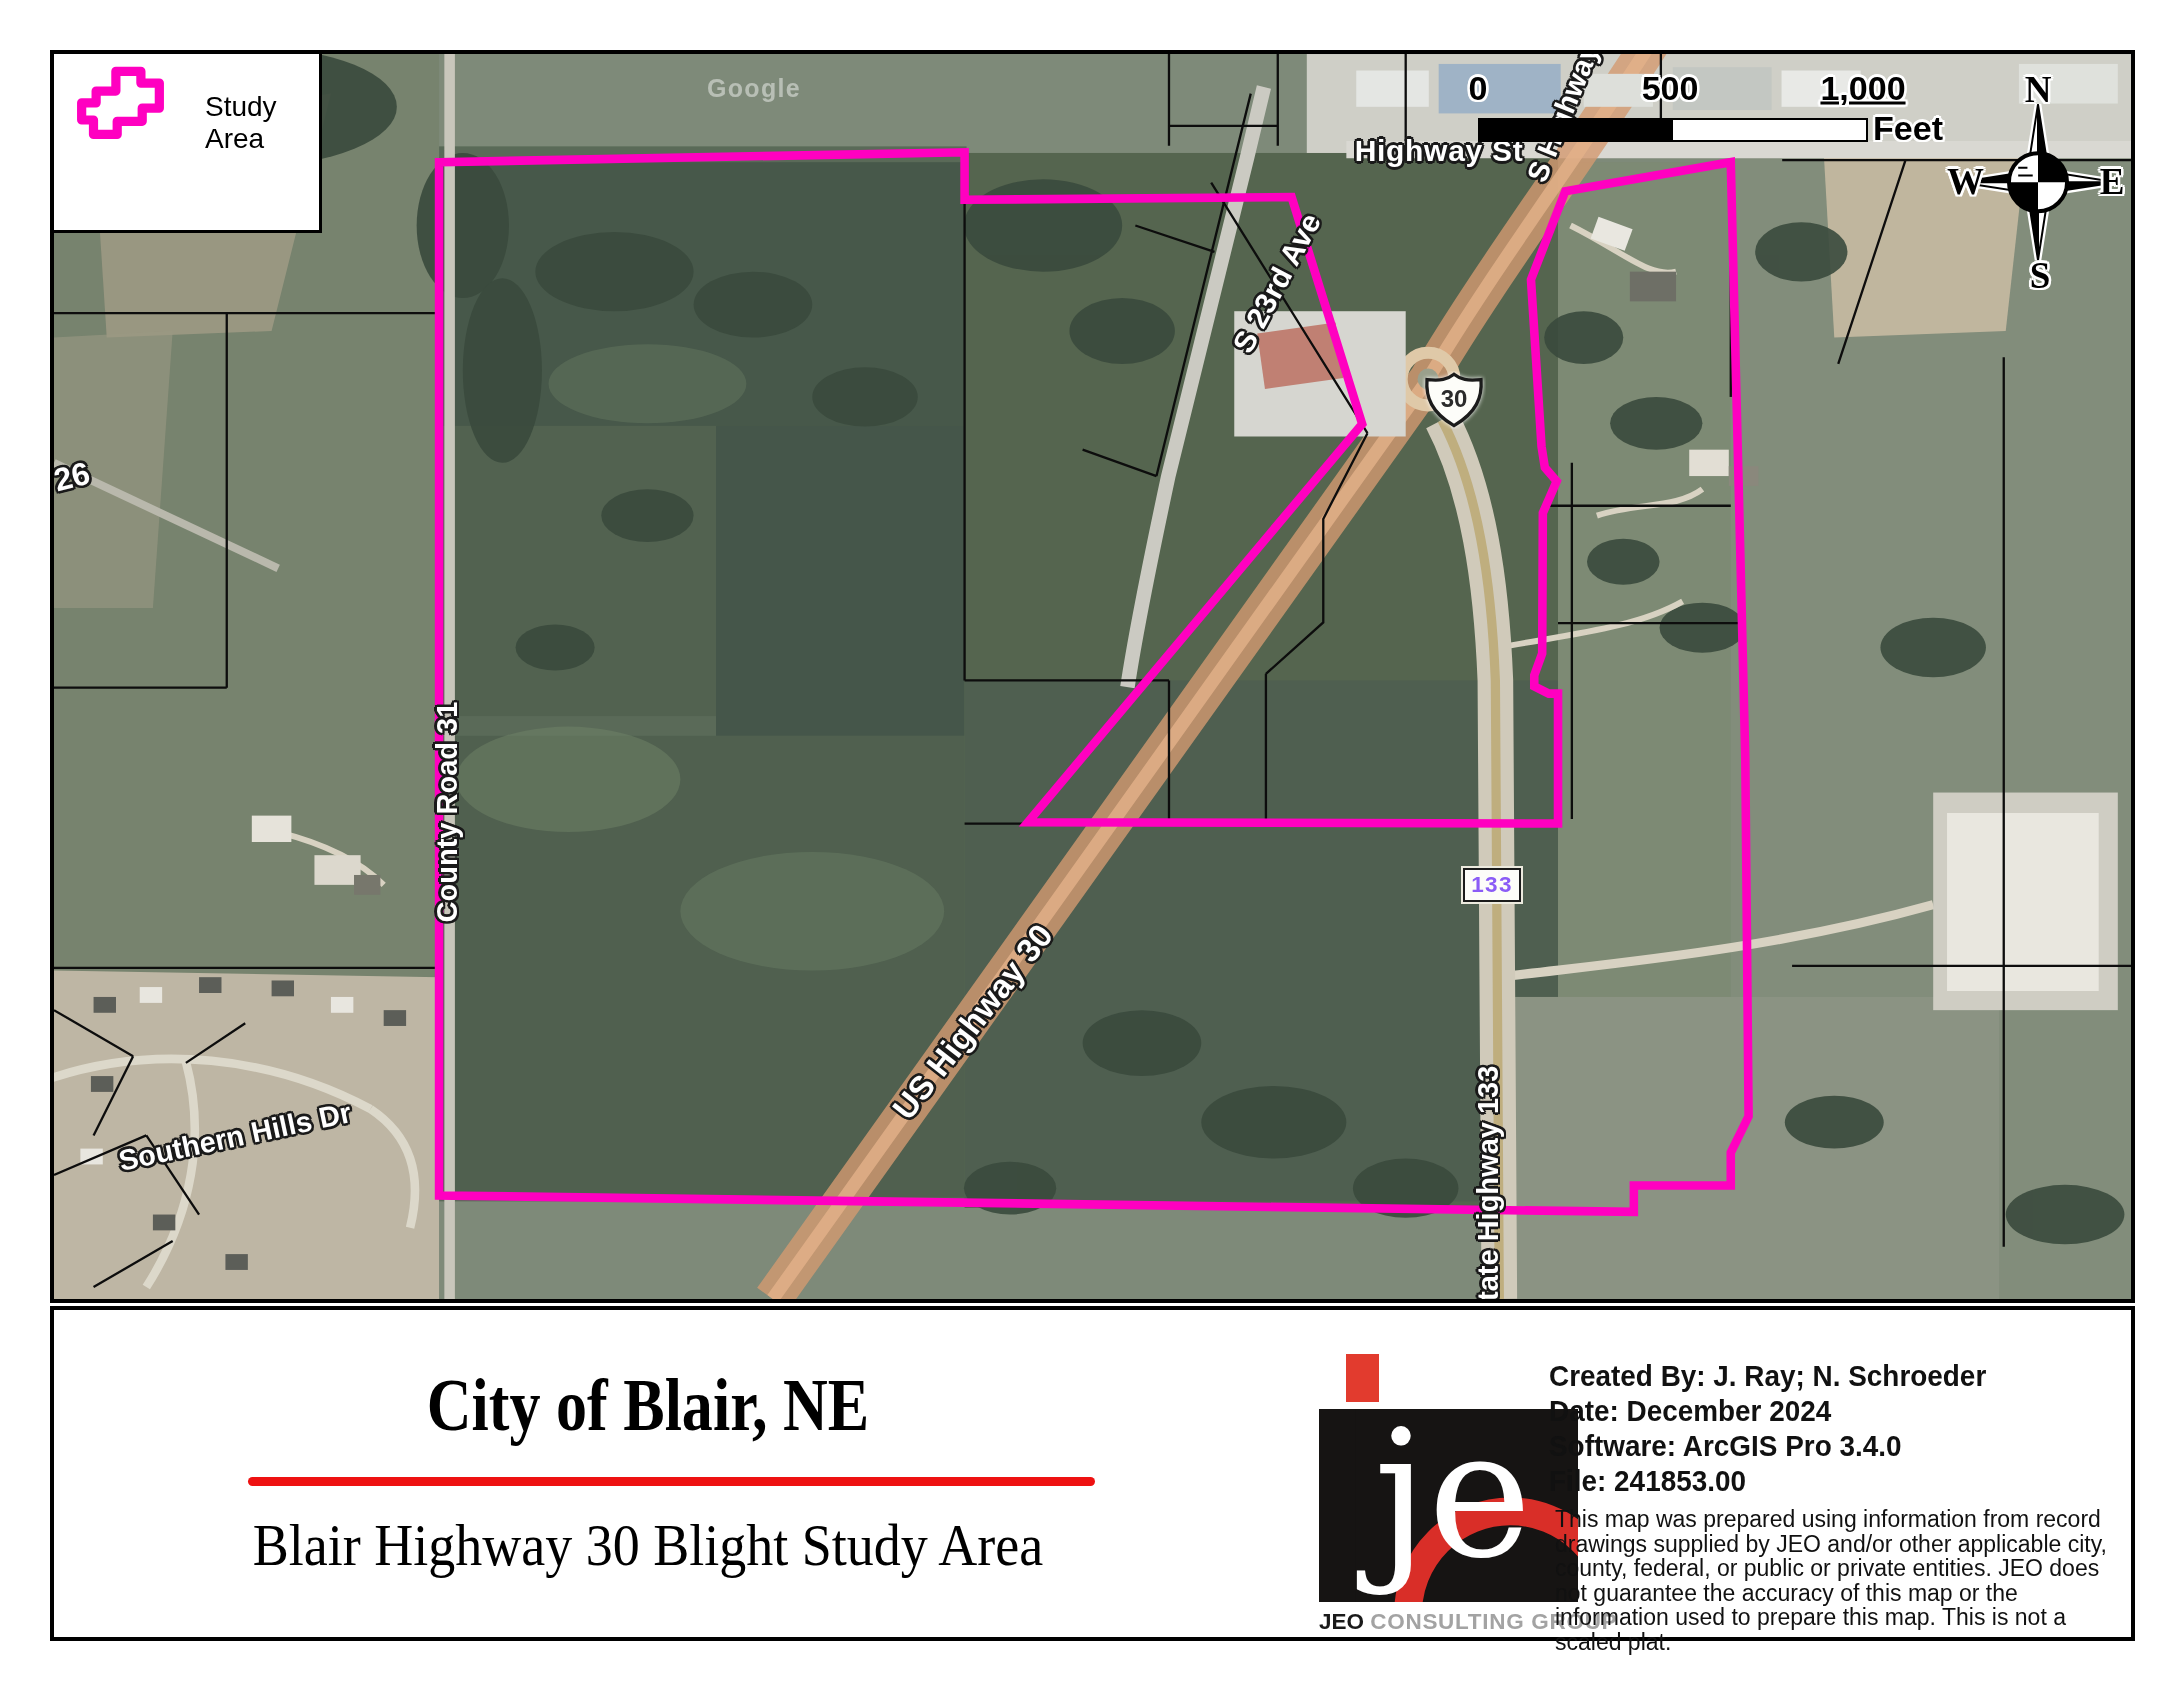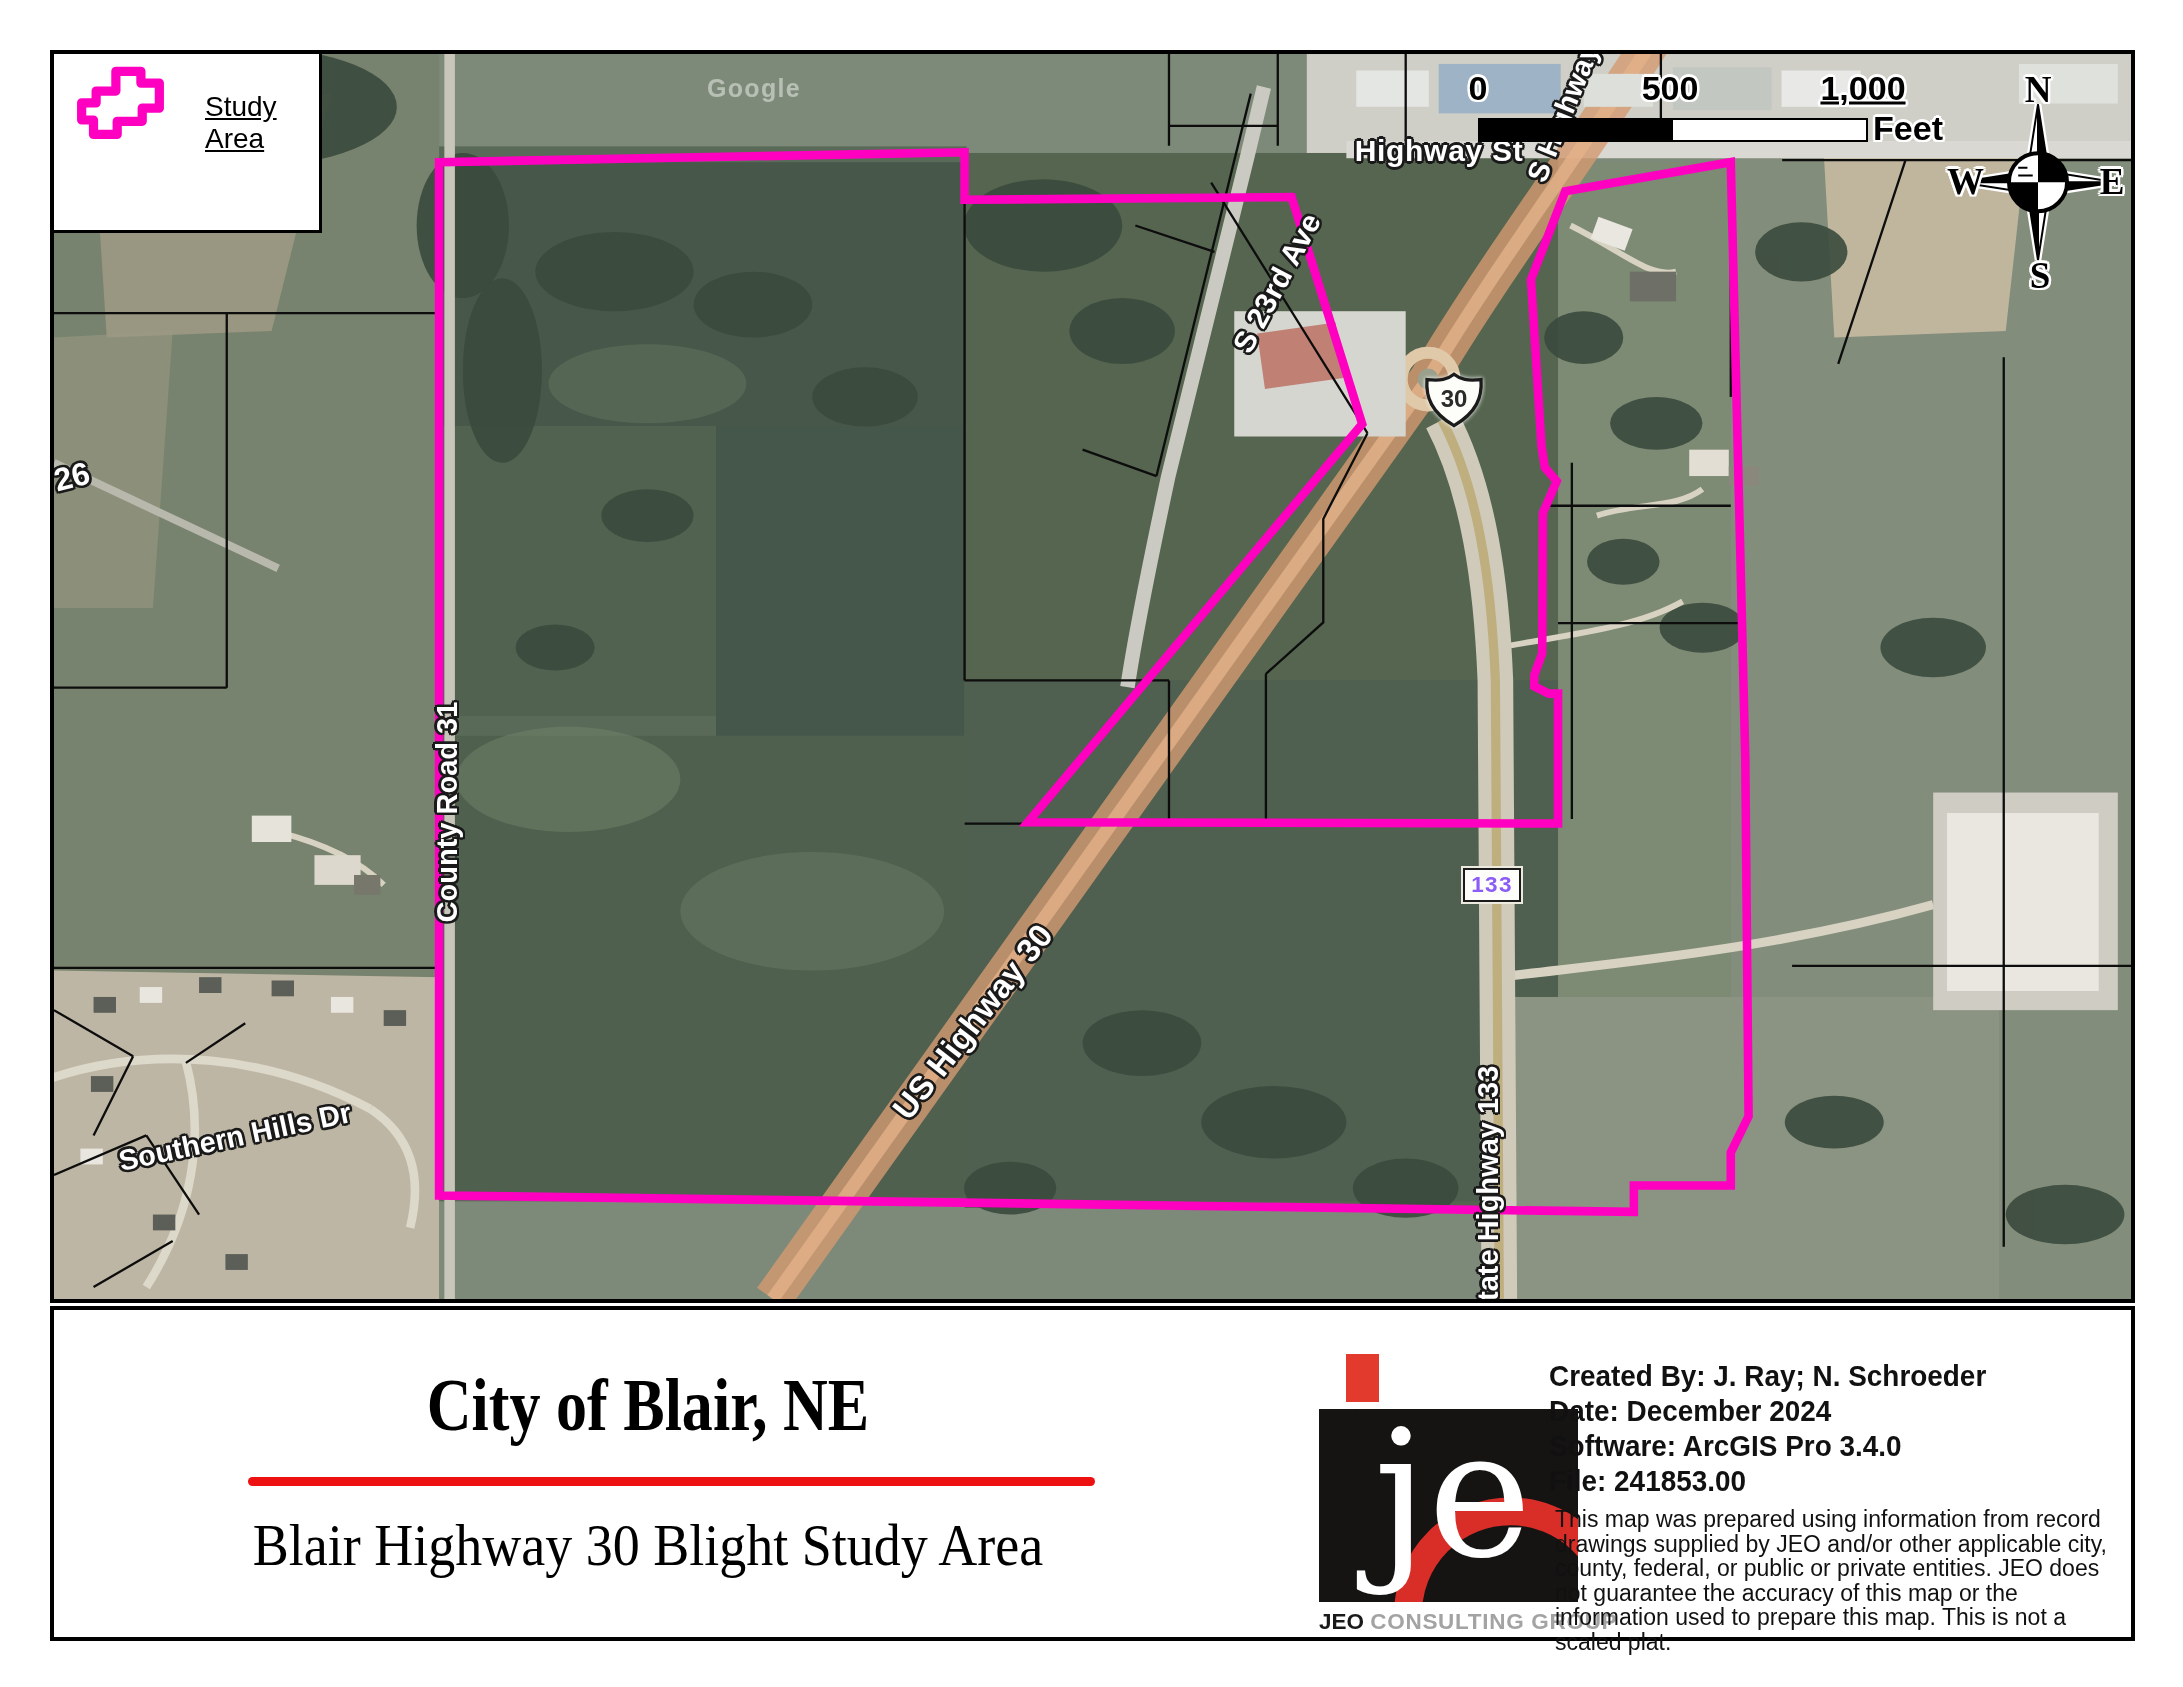--- a/index.html
+++ b/index.html
@@ -219,21 +219,21 @@
       </svg>
       <div class="num">30</div>
     </div>
     <div class="shield133">133</div>
 
     <div class="legend">
       <div class="legend-row" style="top:12px;height:79px;">
         <svg width="132" height="79" viewBox="0 0 200 120" style="position:absolute;left:13.2px;top:0;">
           <path d="M74,8 H112 V26 H140 V64 H114 V84 H76 V104 H40 V82 H22 V56 H44 V38 H74 Z" fill="none" stroke="#FF00C0" stroke-width="14" stroke-linejoin="round"></path>
         </svg>
-        <div class="legend-label" style="top:25px;text-decoration:underline;">Study Area</div>
+        <div class="legend-label" style="top:25px;">Study Area</div>
       </div>
     </div>
 
     <div class="scalebar">
       <div class="sb-num" style="left:1424px;top:34px;">0</div>
       <div class="sb-num" style="left:1616px;top:34px;">500</div>
       <div class="sb-num" style="left:1809px;top:34px;text-decoration:underline;">1,000</div>
       <div class="sb-bar">
           <div class="half"></div>
         </div>

